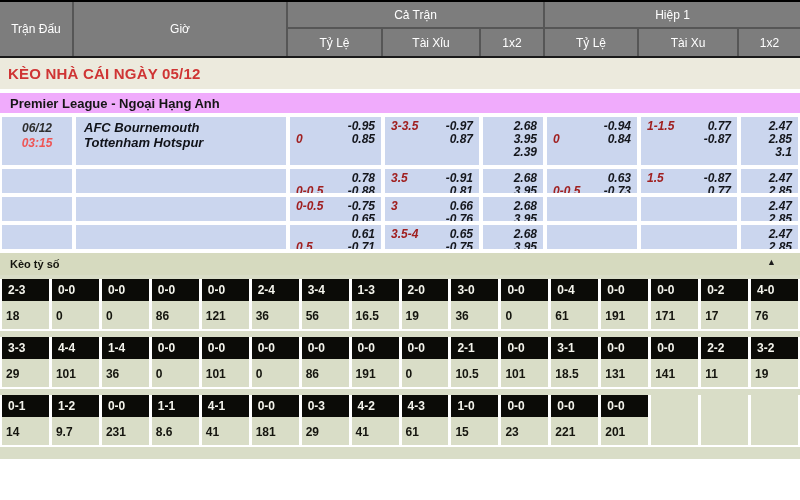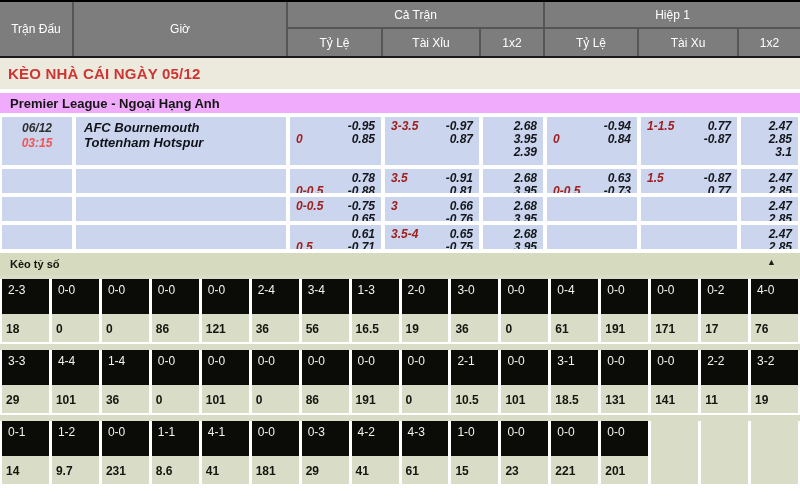--- a/index.html
+++ b/index.html
@@ -42,21 +42,21 @@
   .x2line{text-align:right;line-height:13px;}
 
   
   .score-section{margin-top:4px;height:206px;background:#d9ddc7;position:relative;}
   .score-bar{height:22px;display:flex;align-items:center;position:relative;background:#d6dabf;}
   .score-bar .ttl{font-weight:bold;font-size:11px;color:#15150f;padding-left:10px;}
   .collapse{position:absolute;right:24px;top:4px;font-size:9px;color:#1c1c1c;cursor:pointer;}
   .grid-wrap{margin-top:4px;}
   .score-group{background:#fff;padding:0 2px 2px 2px;margin-bottom:6px;}
   .srow,.vrow{display:grid;grid-template-columns:repeat(16,1fr);gap:3px;}
-  .s-cell{height:35px;background:#0b0b07;color:#f4f4ec;font-weight:normal;font-size:12px;
+  .s-cell{height:22px;background:#0b0b07;color:#f4f4ec;font-weight:bold;font-size:12px;
           line-height:22px;padding-left:6px;box-sizing:border-box;overflow:hidden;}
   .s-cell.empty{background:#d9ddc7;}
   .v-cell{height:28px;background:#d9ddc7;color:#15150f;font-weight:bold;font-size:12px;
           line-height:30px;padding-left:4px;box-sizing:border-box;overflow:hidden;}
 </style>
 </head>
 <body>
 
 <div class="page">
 

